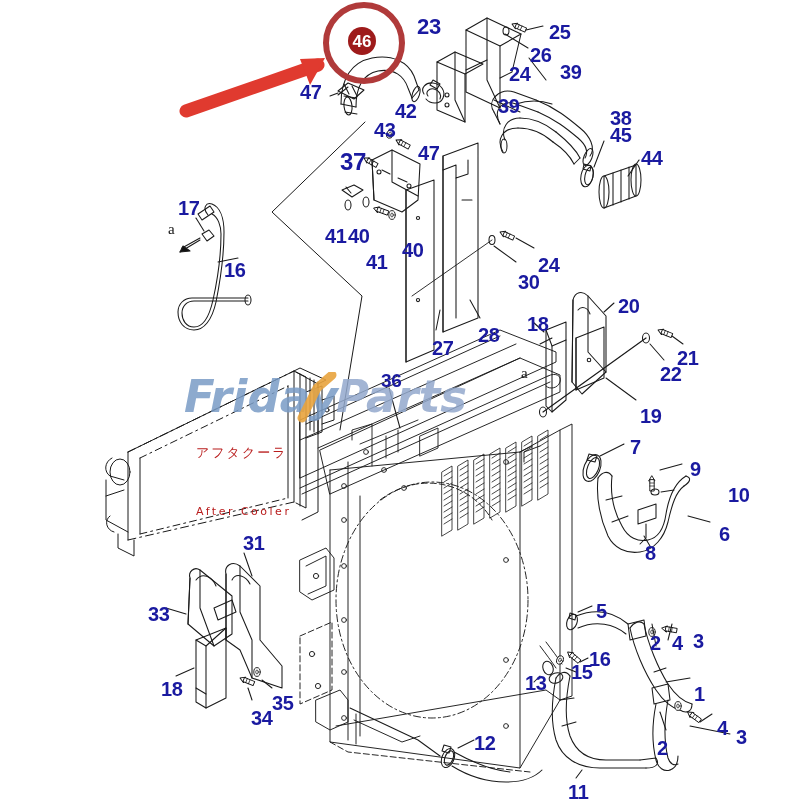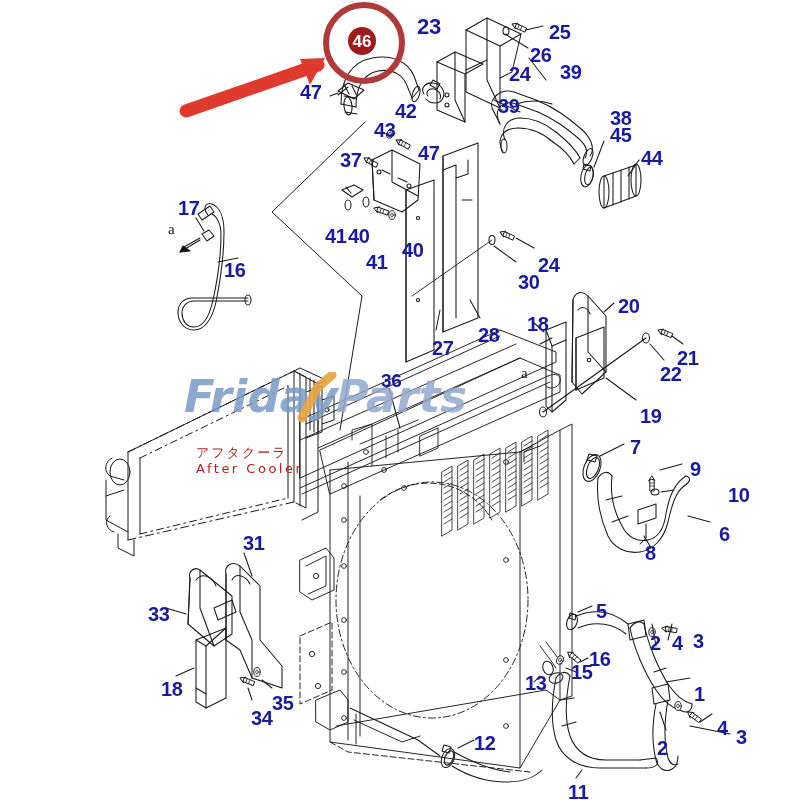--- a/index.html
+++ b/index.html
@@ -27,21 +27,21 @@
   }
   .cap{
     position:absolute;
     color:#b91c1c;
     white-space:nowrap;
     line-height:1.25;
     font-family:"DejaVu Sans", sans-serif;
     letter-spacing:1px;
   }
   .cap .jp{font-size:13px;display:block;letter-spacing:2px;}
-  .cap .en{font-size:13px;display:block;letter-spacing:2.5px;}
+  .cap .en{font-size:11px;display:block;letter-spacing:2.5px;margin-top:44px;}
   #wm{
     position:absolute;
     left:184px;top:372px;
     width:340px;height:52px;
     pointer-events:none;
   }
   .hot{position:absolute;}
 </style>
 </head>
 <body>
@@ -512,21 +512,21 @@
       <div class="lbl" style="left: 509px; top: 64px; font-size: 20px;">24</div>
       <div class="lbl" style="left: 560px; top: 62px; font-size: 20px;">39</div>
       <div class="lbl" style="left: 498px; top: 96px; font-size: 20px;">39</div>
       <div class="lbl" style="left: 582px; top: 108px; font-size: 20px; margin-left: 28px;">38</div>
       <div class="lbl" style="left: 610px; top: 125px; font-size: 20px;">45</div>
       <div class="lbl" style="left: 641px; top: 148px; font-size: 20px;">44</div>
       <div class="lbl" style="left: 300px; top: 82px; font-size: 20px;">47</div>
       <div class="lbl" style="left: 395px; top: 101px; font-size: 20px;">42</div>
       <div class="lbl" style="left: 374px; top: 120px; font-size: 20px;">43</div>
       <div class="lbl" style="left: 418px; top: 143px; font-size: 20px;">47</div>
-      <div class="lbl" style="left: 340px; top: 150px; font-size: 20px;">37</div>
+      <div class="lbl" style="left: 340px; top: 150px; font-size: 24px;">37</div>
       <div class="lbl" style="left: 325px; top: 226px; font-size: 20px;">41</div>
       <div class="lbl" style="left: 348px; top: 226px; font-size: 20px;">40</div>
       <div class="lbl" style="left: 402px; top: 240px; font-size: 20px;">40</div>
       <div class="lbl" style="left: 366px; top: 252px; font-size: 20px;">41</div>
       <div class="lbl" style="left: 538px; top: 255px; font-size: 20px;">24</div>
       <div class="lbl" style="left: 518px; top: 272px; font-size: 20px;">30</div>
       <div class="lbl" style="left: 432px; top: 338px; font-size: 20px;">27</div>
       <div class="lbl" style="left: 478px; top: 325px; font-size: 20px;">28</div>
       <div class="lbl" style="left: 178px; top: 198px; font-size: 20px;">17</div>
       <div class="lbl" style="left: 224px; top: 260px; font-size: 20px;">16</div>

